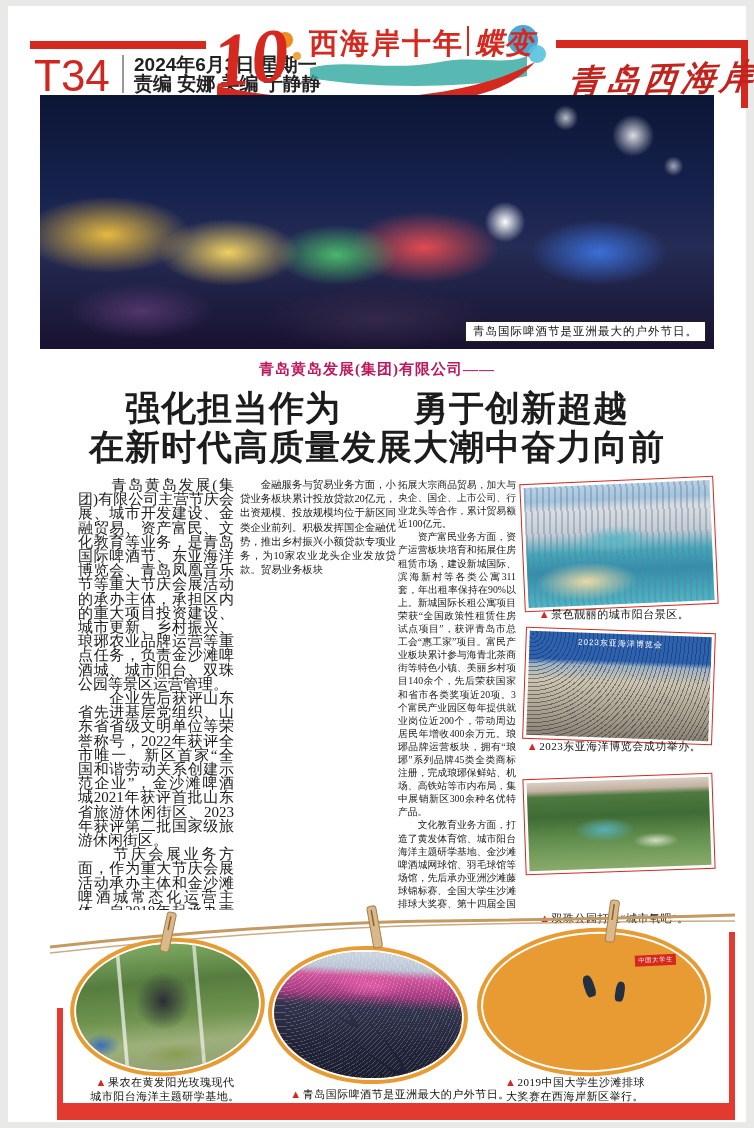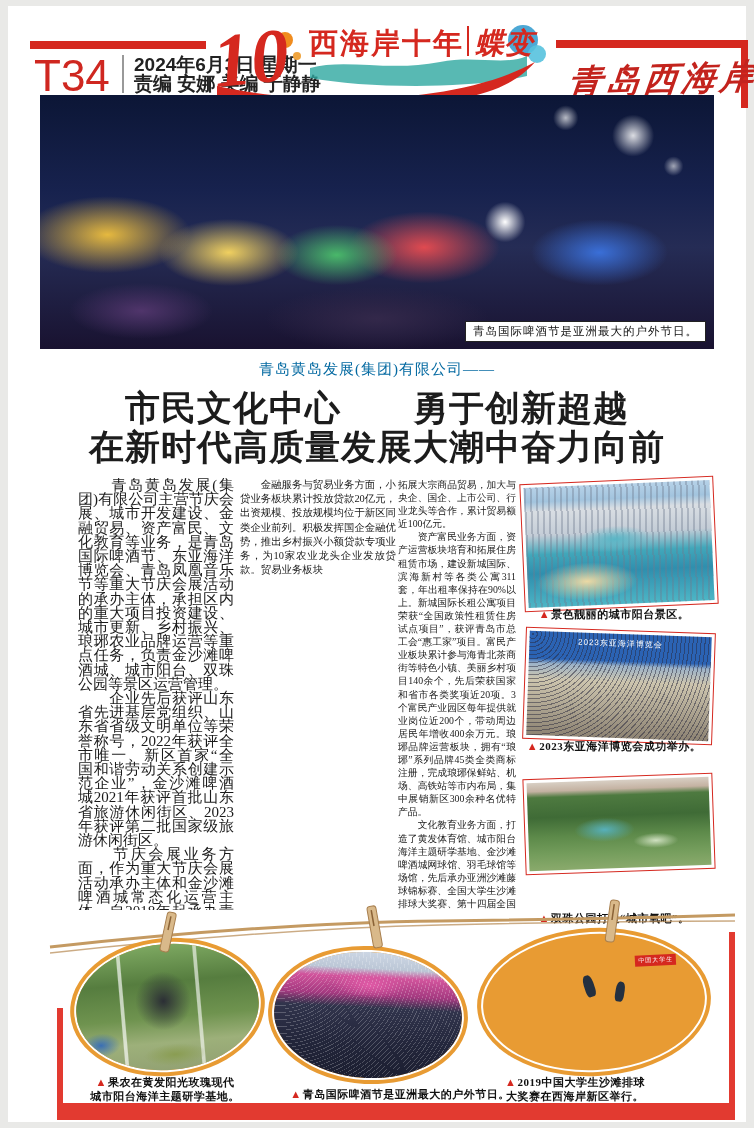--- a/index.html
+++ b/index.html
@@ -34,35 +34,35 @@
       radial-gradient(ellipse 140px 40px at 50% 88%, #33284a, rgba(51,40,74,0) 80%),
       radial-gradient(ellipse 90px 35px at 15% 85%, #50356b, rgba(80,53,107,0) 80%),
       linear-gradient(180deg,#0c1636 0%,#17224e 38%,#252c55 60%,#191230 100%);
   }
   .hero-caption{
     position:absolute;right:8px;bottom:7px;background:#fff;border:1px solid #222;
     font-size:11.5px;letter-spacing:1px;padding:2px 7px;color:#111;white-space:nowrap;
   }
 
   
-  .kicker{left:0;top:360px;width:754px;text-align:center;font-size:15px;font-weight:normal;color:#0369a1;letter-spacing:1px;}
+  .kicker{left:0;top:360px;width:754px;text-align:center;font-size:15px;font-weight:bold;color:#be185d;letter-spacing:1px;}
   .headline{left:0;width:754px;text-align:center;font-family:"Liberation Sans",sans-serif;font-weight:900;color:#1c1c1c;font-size:35px;letter-spacing:1px;white-space:nowrap;}
   .hl1{top:385px;} .hl2{top:424px;}
 
   
   .col{top:478px;height:432px;overflow:hidden;text-align:justify;color:#1a1a1a;}
   .col p{margin:0;}
   .c1{left:78px;width:156px;font-size:15px;line-height:14.2px;}
   .c2{left:240px;width:156px;font-size:10.4px;line-height:14.2px;}
   .c3{left:398px;width:118px;font-size:9.8px;line-height:13.1px;}
 
   
   .rphoto{background:#fff;border:1px solid #d5281f;padding:3px;box-shadow:0 0 0 1px #fff inset;}
   .rphoto .art{width:100%;height:100%;}
-  .railcap,.bcap{font-size:11px;line-height:13.5px;text-align:center;color:#111;letter-spacing:.5px;font-weight:bold;}
+  .railcap,.bcap{font-size:11px;line-height:13.5px;text-align:center;color:#111;letter-spacing:.5px;}
   .tri{color:#d5281f;margin-right:1px;}
   .art-city{
     background:
       radial-gradient(ellipse 70px 26px at 32% 80%, #ecd9a4, rgba(236,217,164,0) 72%),
       radial-gradient(ellipse 50px 18px at 48% 46%, #5ab6c6, rgba(90,182,198,0) 75%),
       repeating-linear-gradient(90deg, rgba(110,122,142,.38) 0 2px, rgba(255,255,255,0) 2px 6px),
       linear-gradient(180deg,#b7d2e8 0%,#a2c4de 12%,#d9dee3 20%,#c4cdd7 40%,#41a7ba 56%,#2f8fae 72%,#4db6c6 100%);
   }
   .art-expo{
     background:
@@ -134,21 +134,21 @@
 
 <div class="abs masthead" style="left:568px;top:56px;">青岛西海岸报</div>
 
 <div class="abs hero">
   <div class="hero-caption">
     <span>青岛国际啤酒节是亚洲最大的户外节日。</span>
   </div>
 </div>
 
 <div class="abs kicker">青岛黄岛发展(集团)有限公司——</div>
-<div class="abs headline hl1">市民文化中心　　勇于创新超越</div>
+<div class="abs headline hl1">强化担当作为　　勇于创新超越</div>
 <div class="abs headline hl2">在新时代高质量发展大潮中奋力向前</div>
 
 <div class="abs col c1">
   <p>　　青岛黄岛发展(集团)有限公司主营节庆会展、城市开发建设、金融贸易、资产富民、文化教育等业务，是青岛国际啤酒节、东亚海洋博览会、青岛凤凰音乐节等重大节庆会展活动的承办主体，承担区内的重大项目投资建设、城市更新、乡村振兴、琅琊农业品牌运营等重点任务，负责金沙滩啤酒城、城市阳台、双珠公园等景区运营管理。</p>
   <p>　　企业先后获评山东省先进基层党组织、山东省省级文明单位等荣誉称号，2022年获评全市唯一、新区首家“全国和谐劳动关系创建示范企业”，金沙滩啤酒城2021年获评首批山东省旅游休闲街区、2023年获评第二批国家级旅游休闲街区。</p>
   <p>　　节庆会展业务方面，作为重大节庆会展活动承办主体和金沙滩啤酒城常态化运营主体，自2018年起承办青岛国际啤酒节，已连续6届，目前是亚洲最大的户外节日，跻身世界四大著名啤酒节，品牌评估价值为368亿元。金沙滩啤酒城占地1200亩，建筑面积10.4万平方米，是世界上面积最大的啤酒文化主题广场。自2019年承办青岛凤凰音乐节，已成功举办3届，是青岛市首个</p>
 </div>
 <div class="abs col c2">
   <p>　　金融服务与贸易业务方面，小贷业务板块累计投放贷款20亿元，出资规模、投放规模均位于新区同类企业前列。积极发挥国企金融优势，推出乡村振兴小额贷款专项业务，为10家农业龙头企业发放贷款。贸易业务板块</p>
 </div>

